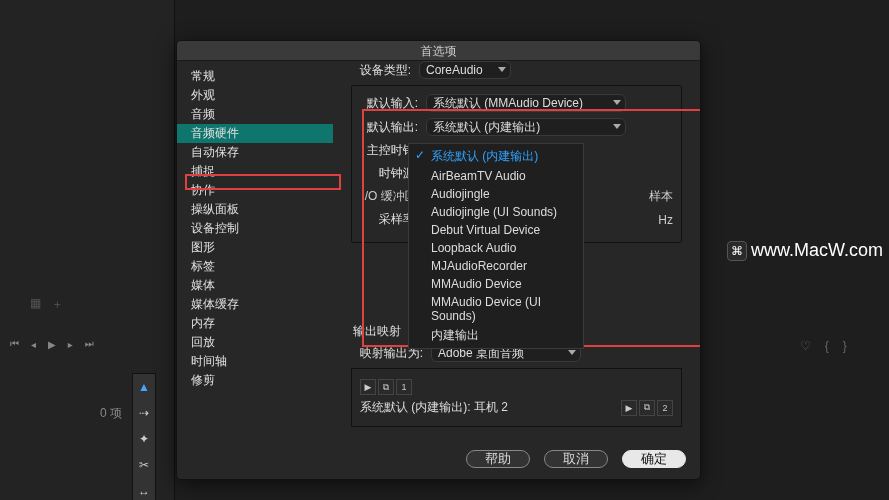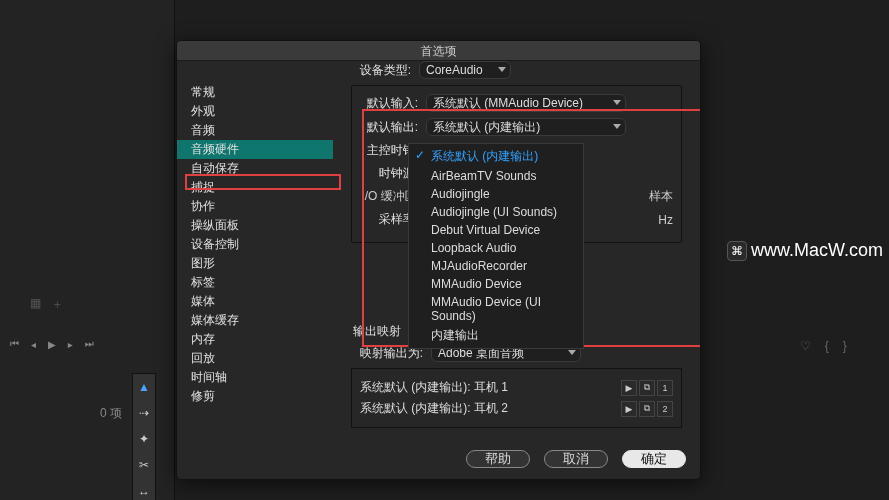--- a/index.html
+++ b/index.html
@@ -50,21 +50,21 @@
     box-shadow:0 4px 20px rgba(0,0,0,.6);
   }
   .dialog-title {
     height:20px; background:#3a3a3a; text-align:center; font-size:12px; color:#ccc; line-height:20px;
     border-bottom:1px solid #1a1a1a;
   }
   .dialog-body {
     position:absolute; top:20px; left:0; right:0; bottom:40px; display:flex;
   }
   .sidebar {
-    width:156px; padding:22px 0; overflow:auto;font-family:Liberation Mono, monospace;
+    width:156px; padding:6px 0; overflow:auto;font-family:Liberation Mono, monospace;
   }
   .sidebar-item {
     padding:1px 14px; color:#e0e0e0; font-size:12px; cursor:default;
   }
   .sidebar-item.selected {
     background:#0f766e;
   }
   .side-highlight {
     position:absolute; border:2px solid #e04040; pointer-events:none;
     left:8px; top:133px; width:156px; height:16px;
@@ -210,42 +210,41 @@
         </div>
         <div class="row">
           <div class="label">采样率:</div>
           <span style="flex:1"></span>
           <span class="unit">Hz</span>
         </div>
       </div>
 
       <div class="dropdown-open" style="left:75px; top:82px;" id="dropdown">
           <div class="opt sel">系统默认 (内建输出)</div>
-          <div class="opt">AirBeamTV Sounds</div>
+          <div class="opt">AirBeamTV Audio</div>
           <div class="opt">Audiojingle</div>
           <div class="opt">Audiojingle (UI Sounds)</div>
           <div class="opt">Debut Virtual Device</div>
           <div class="opt">Loopback Audio</div>
           <div class="opt">MJAudioRecorder</div>
           <div class="opt">MMAudio Device</div>
           <div class="opt">MMAudio Device (UI Sounds)</div>
           <div class="opt">内建输出</div>
         </div>
 
       <div class="section-title" style="margin-top:80px;">输出映射</div>
       <div class="row">
         <div class="label" style="width:72px">映射输出为:</div>
         <div class="select" style="width:150px">
           <span>Adobe 桌面音频</span>
           <span class="caret"></span>
         </div>
       </div>
       <div class="output-panel" id="outrows">
           <div class="out-row">
-            <span class="txt">系统默认 (内建输出): 耳机 1</span>
             <div class="out-btns">
               <div class="mini">▶</div>
               <div class="mini">⧉</div>
               <div class="mini">1</div>
             </div>
           </div>
           <div class="out-row">
             <span class="txt">系统默认 (内建输出): 耳机 2</span>
             <div class="out-btns">
               <div class="mini">▶</div>

